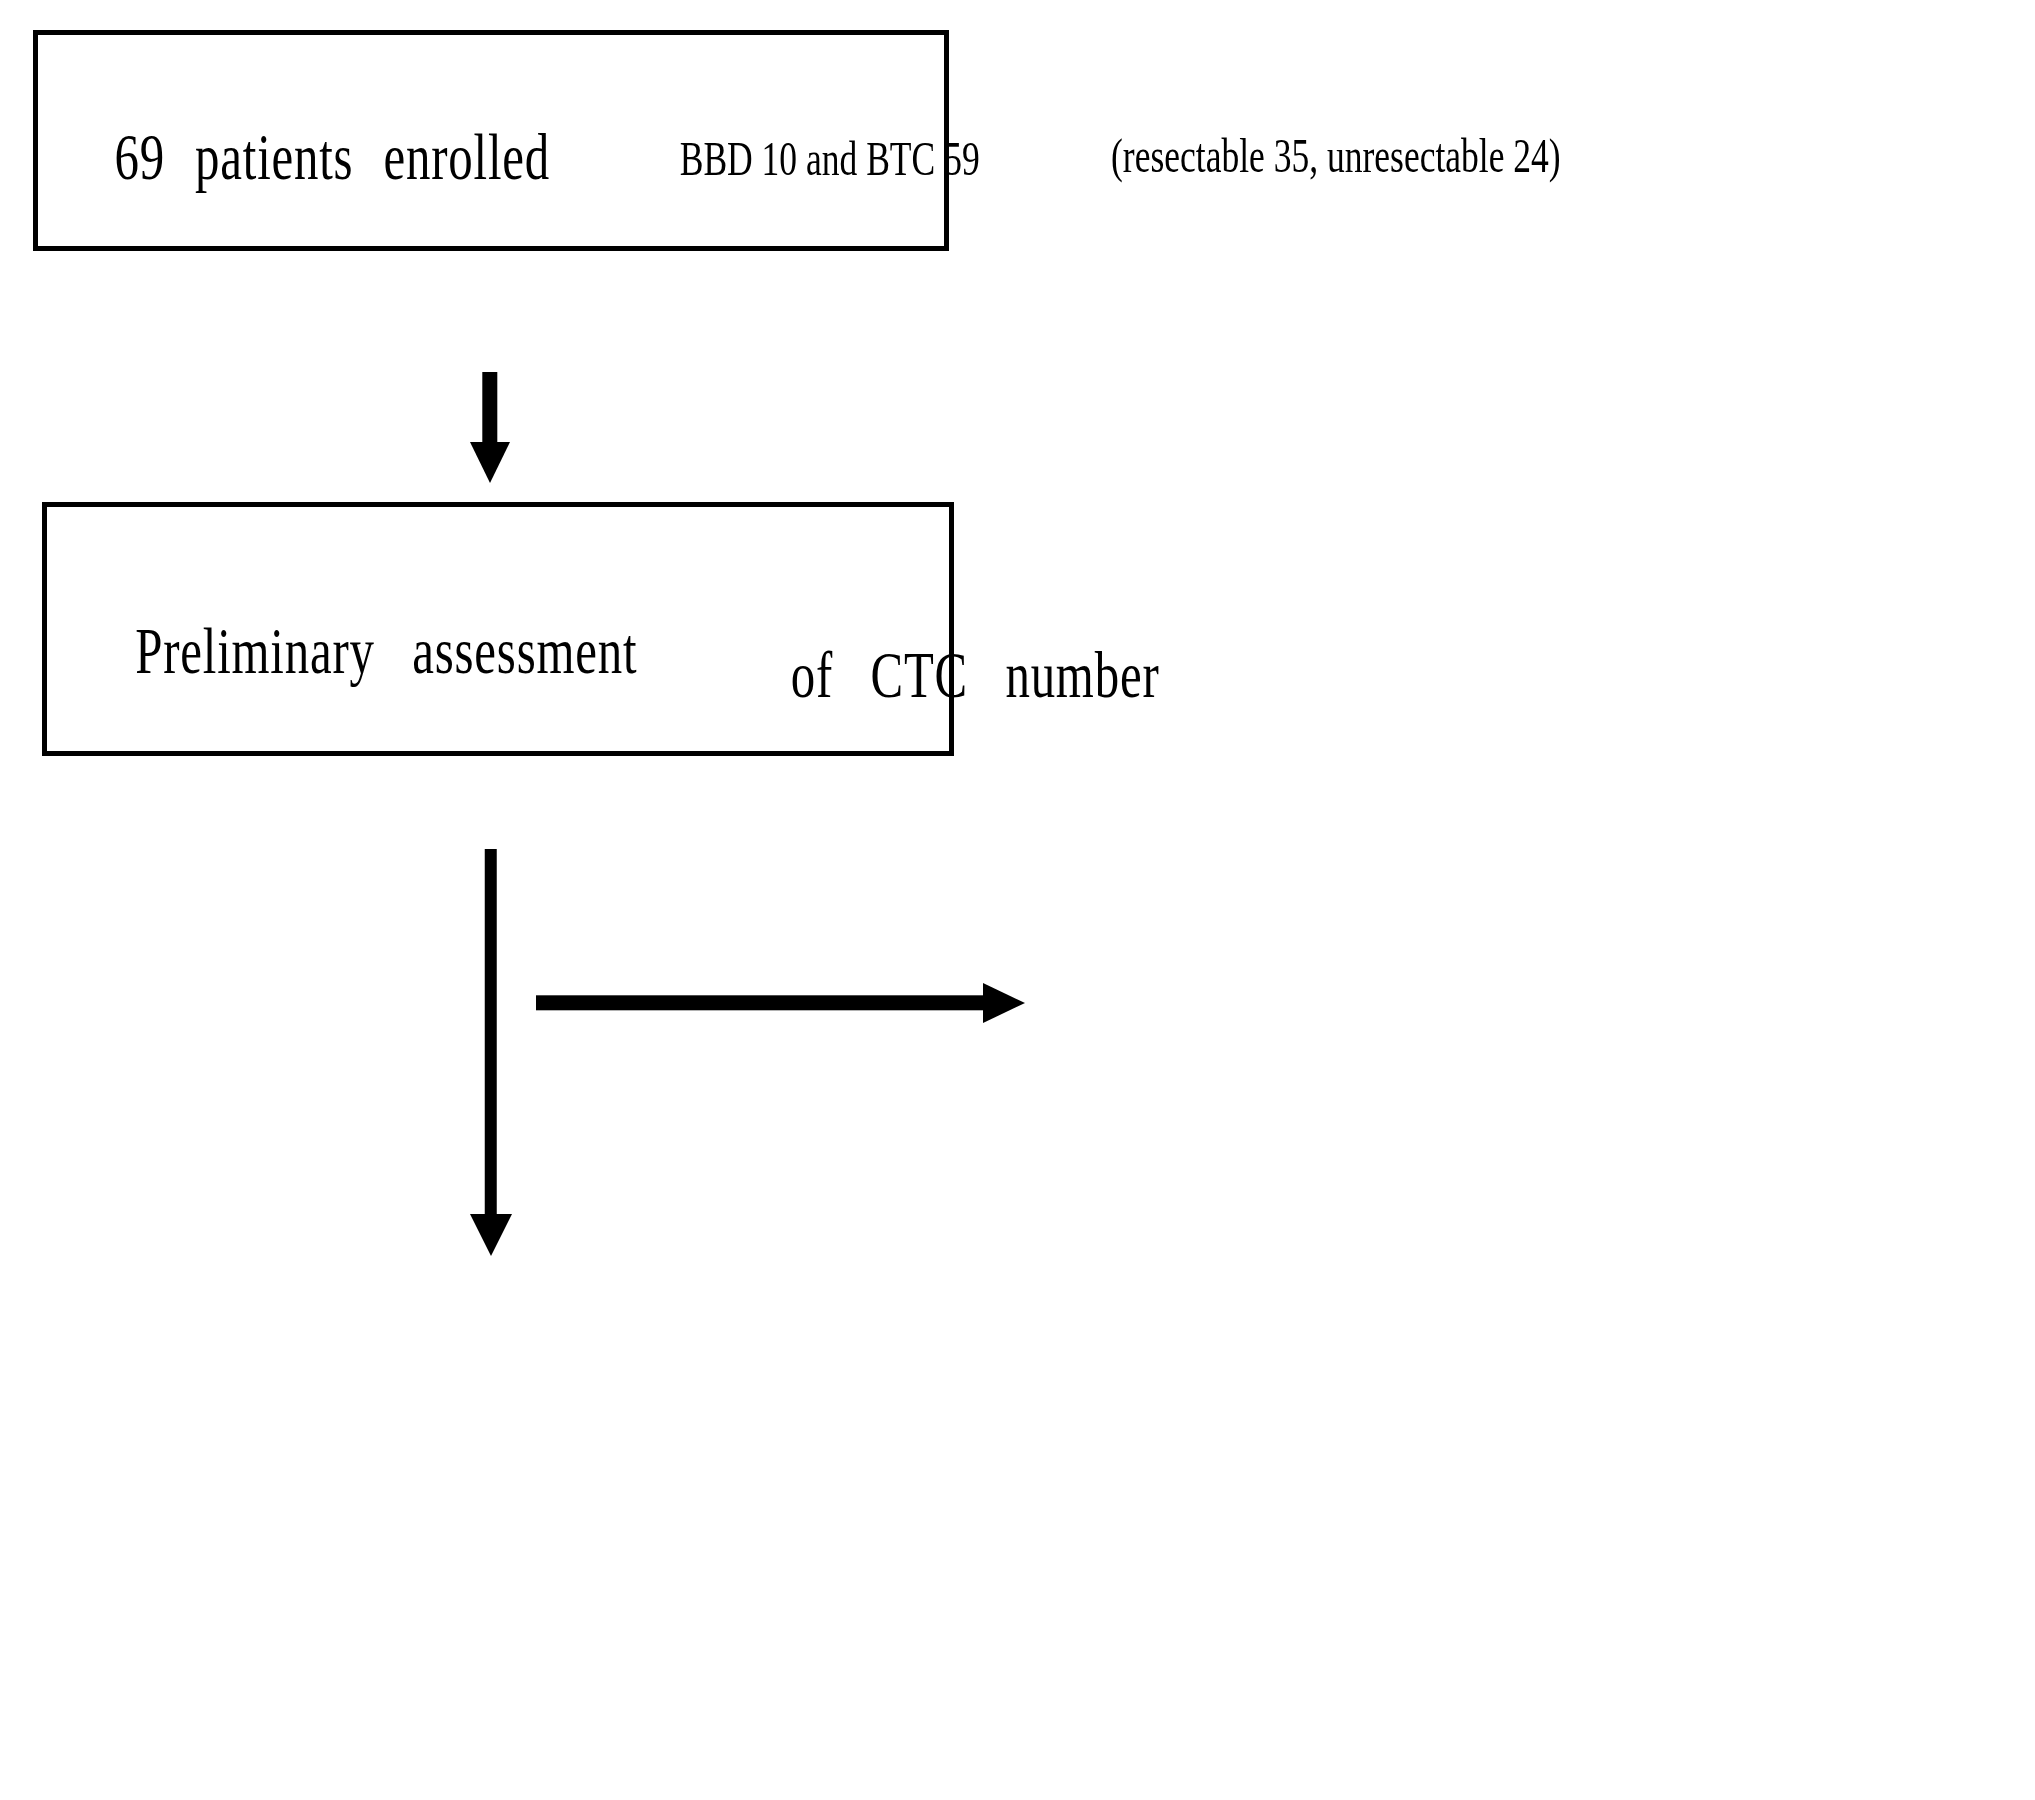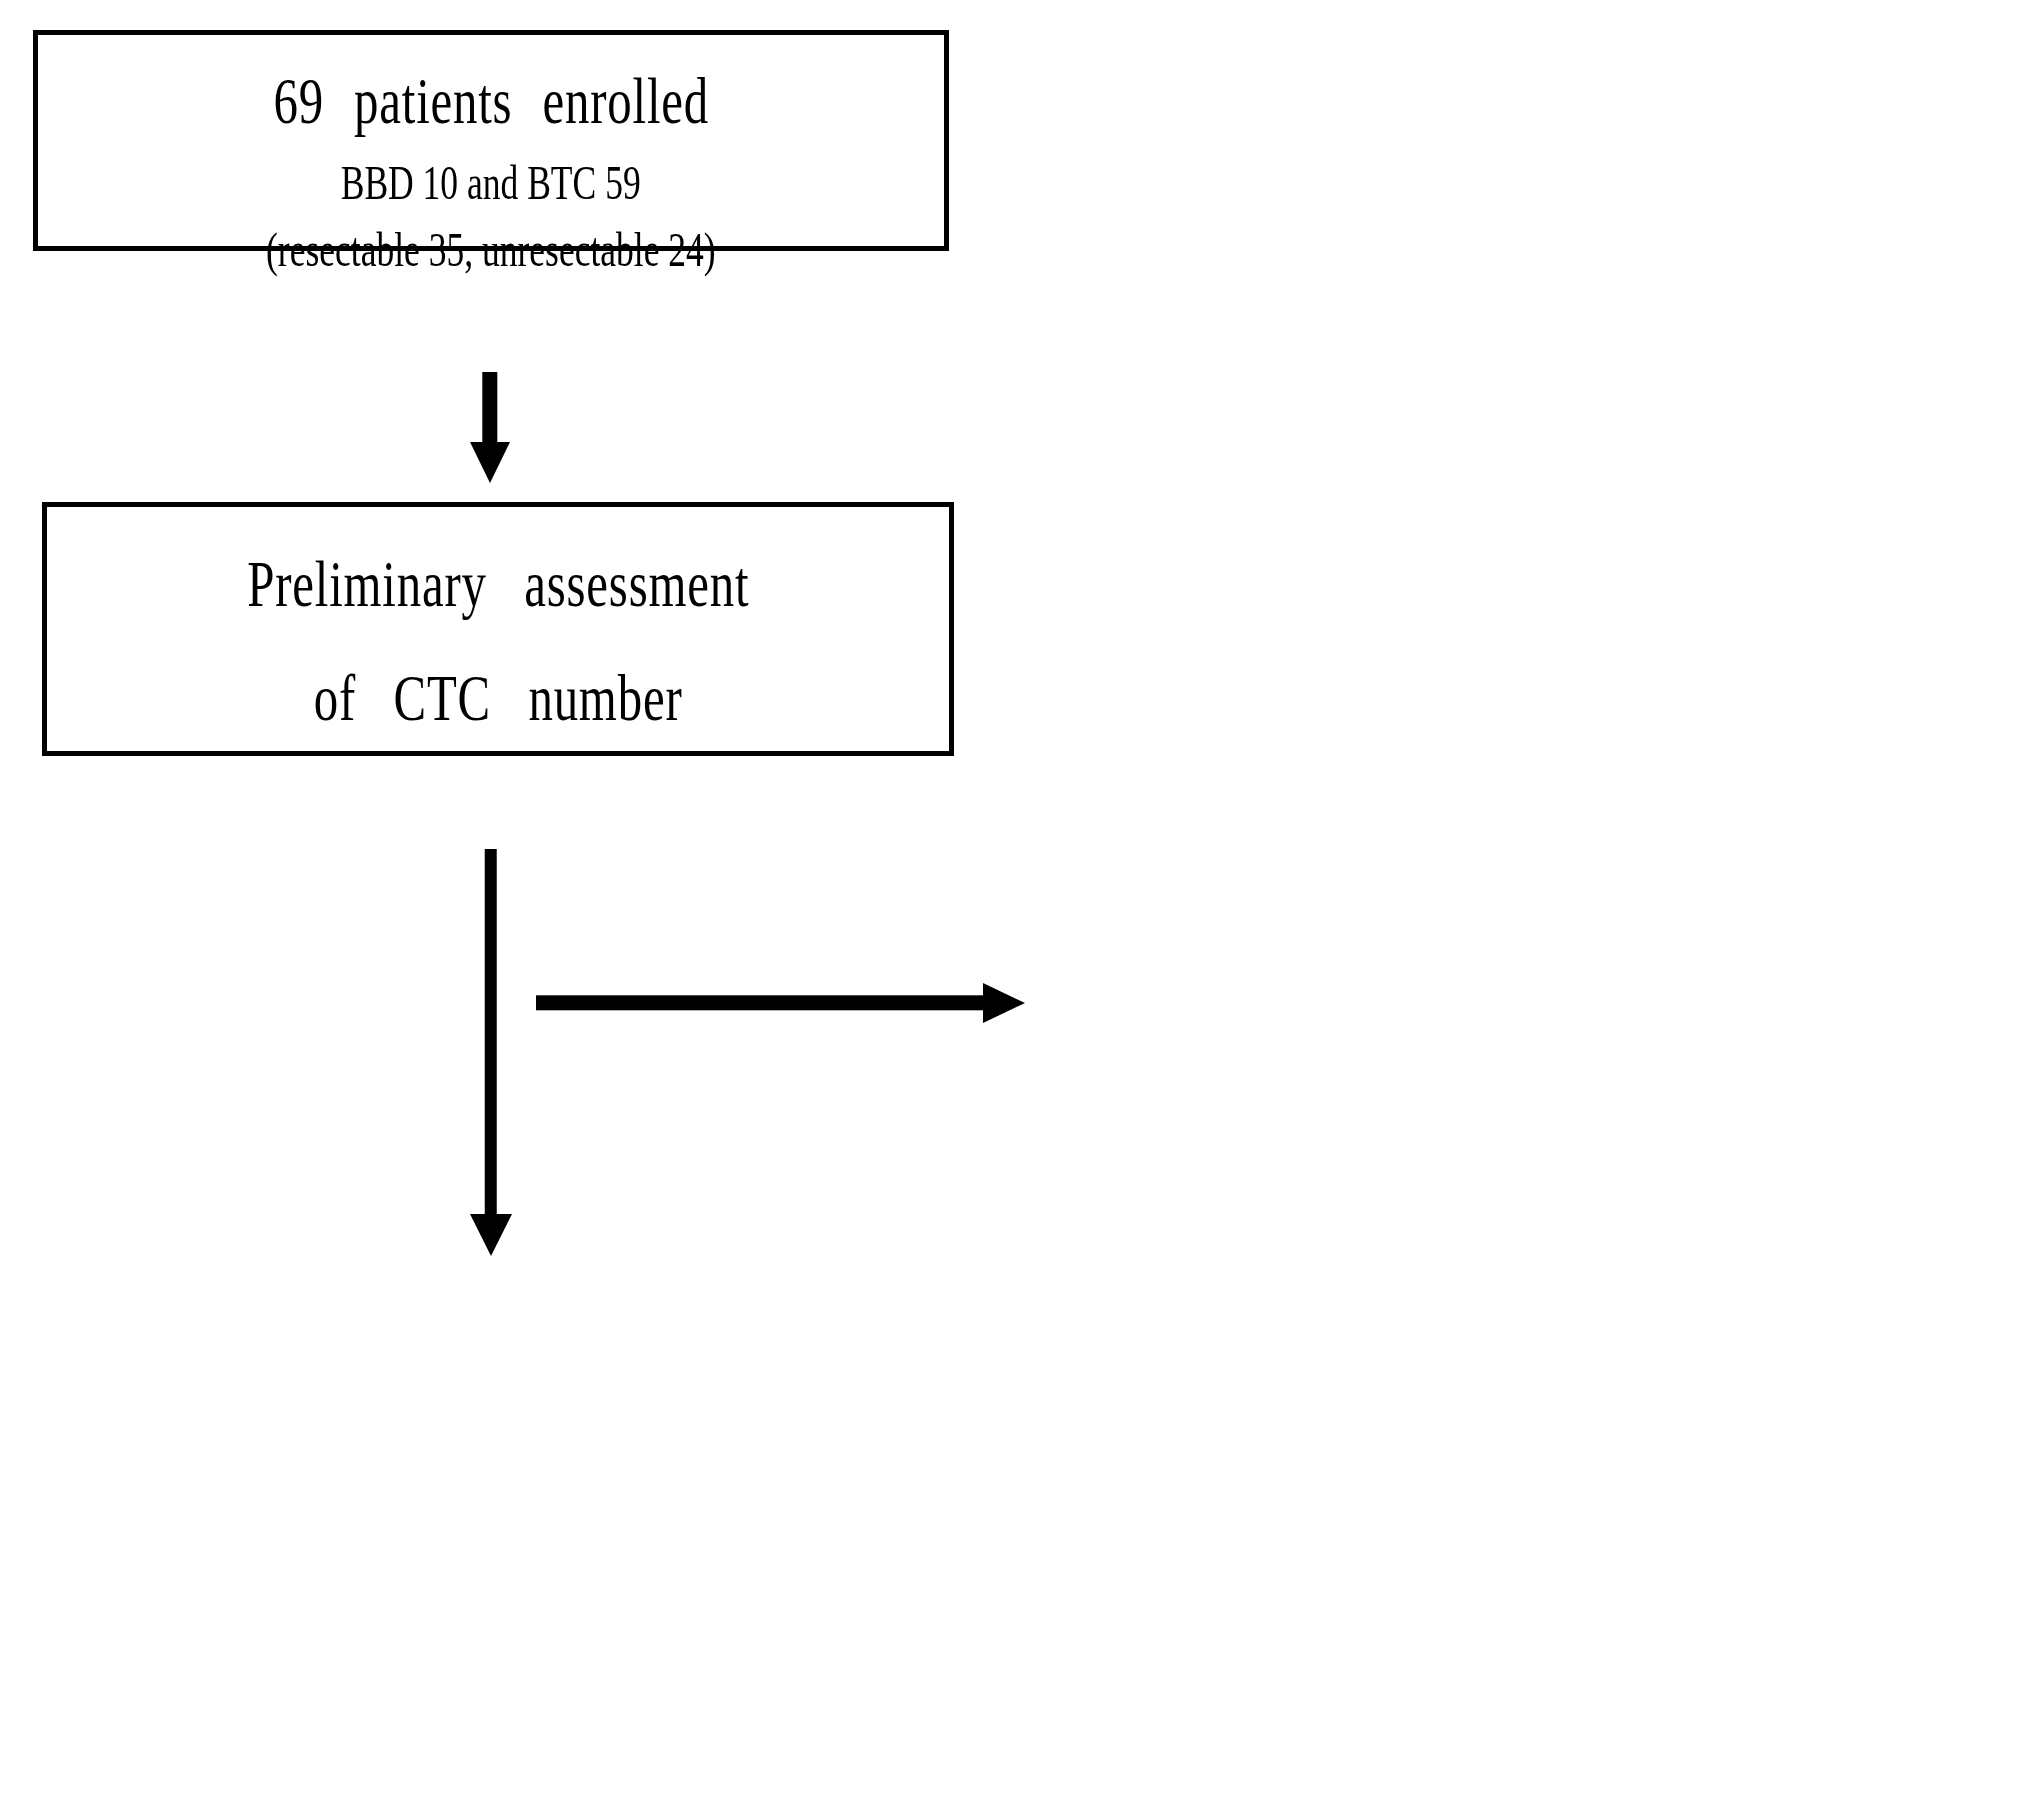--- a/index.html
+++ b/index.html
@@ -16,21 +16,21 @@
     overflow: hidden;
     font-family: "Liberation Serif", "DejaVu Serif", serif;
     color: #000000;
   }
   .box {
     position: absolute;
     box-sizing: border-box;
     border: 5.1px solid #000000;
     background: #ffffff;
     display: flex;
-    flex-direction: column;
+    flex-direction: row;
     align-items: center;
     justify-content: center;
   }
   .box-thin {
     border-width: 4px;
   }
   .line {
     display: block;
     white-space: nowrap;
     text-align: center;

